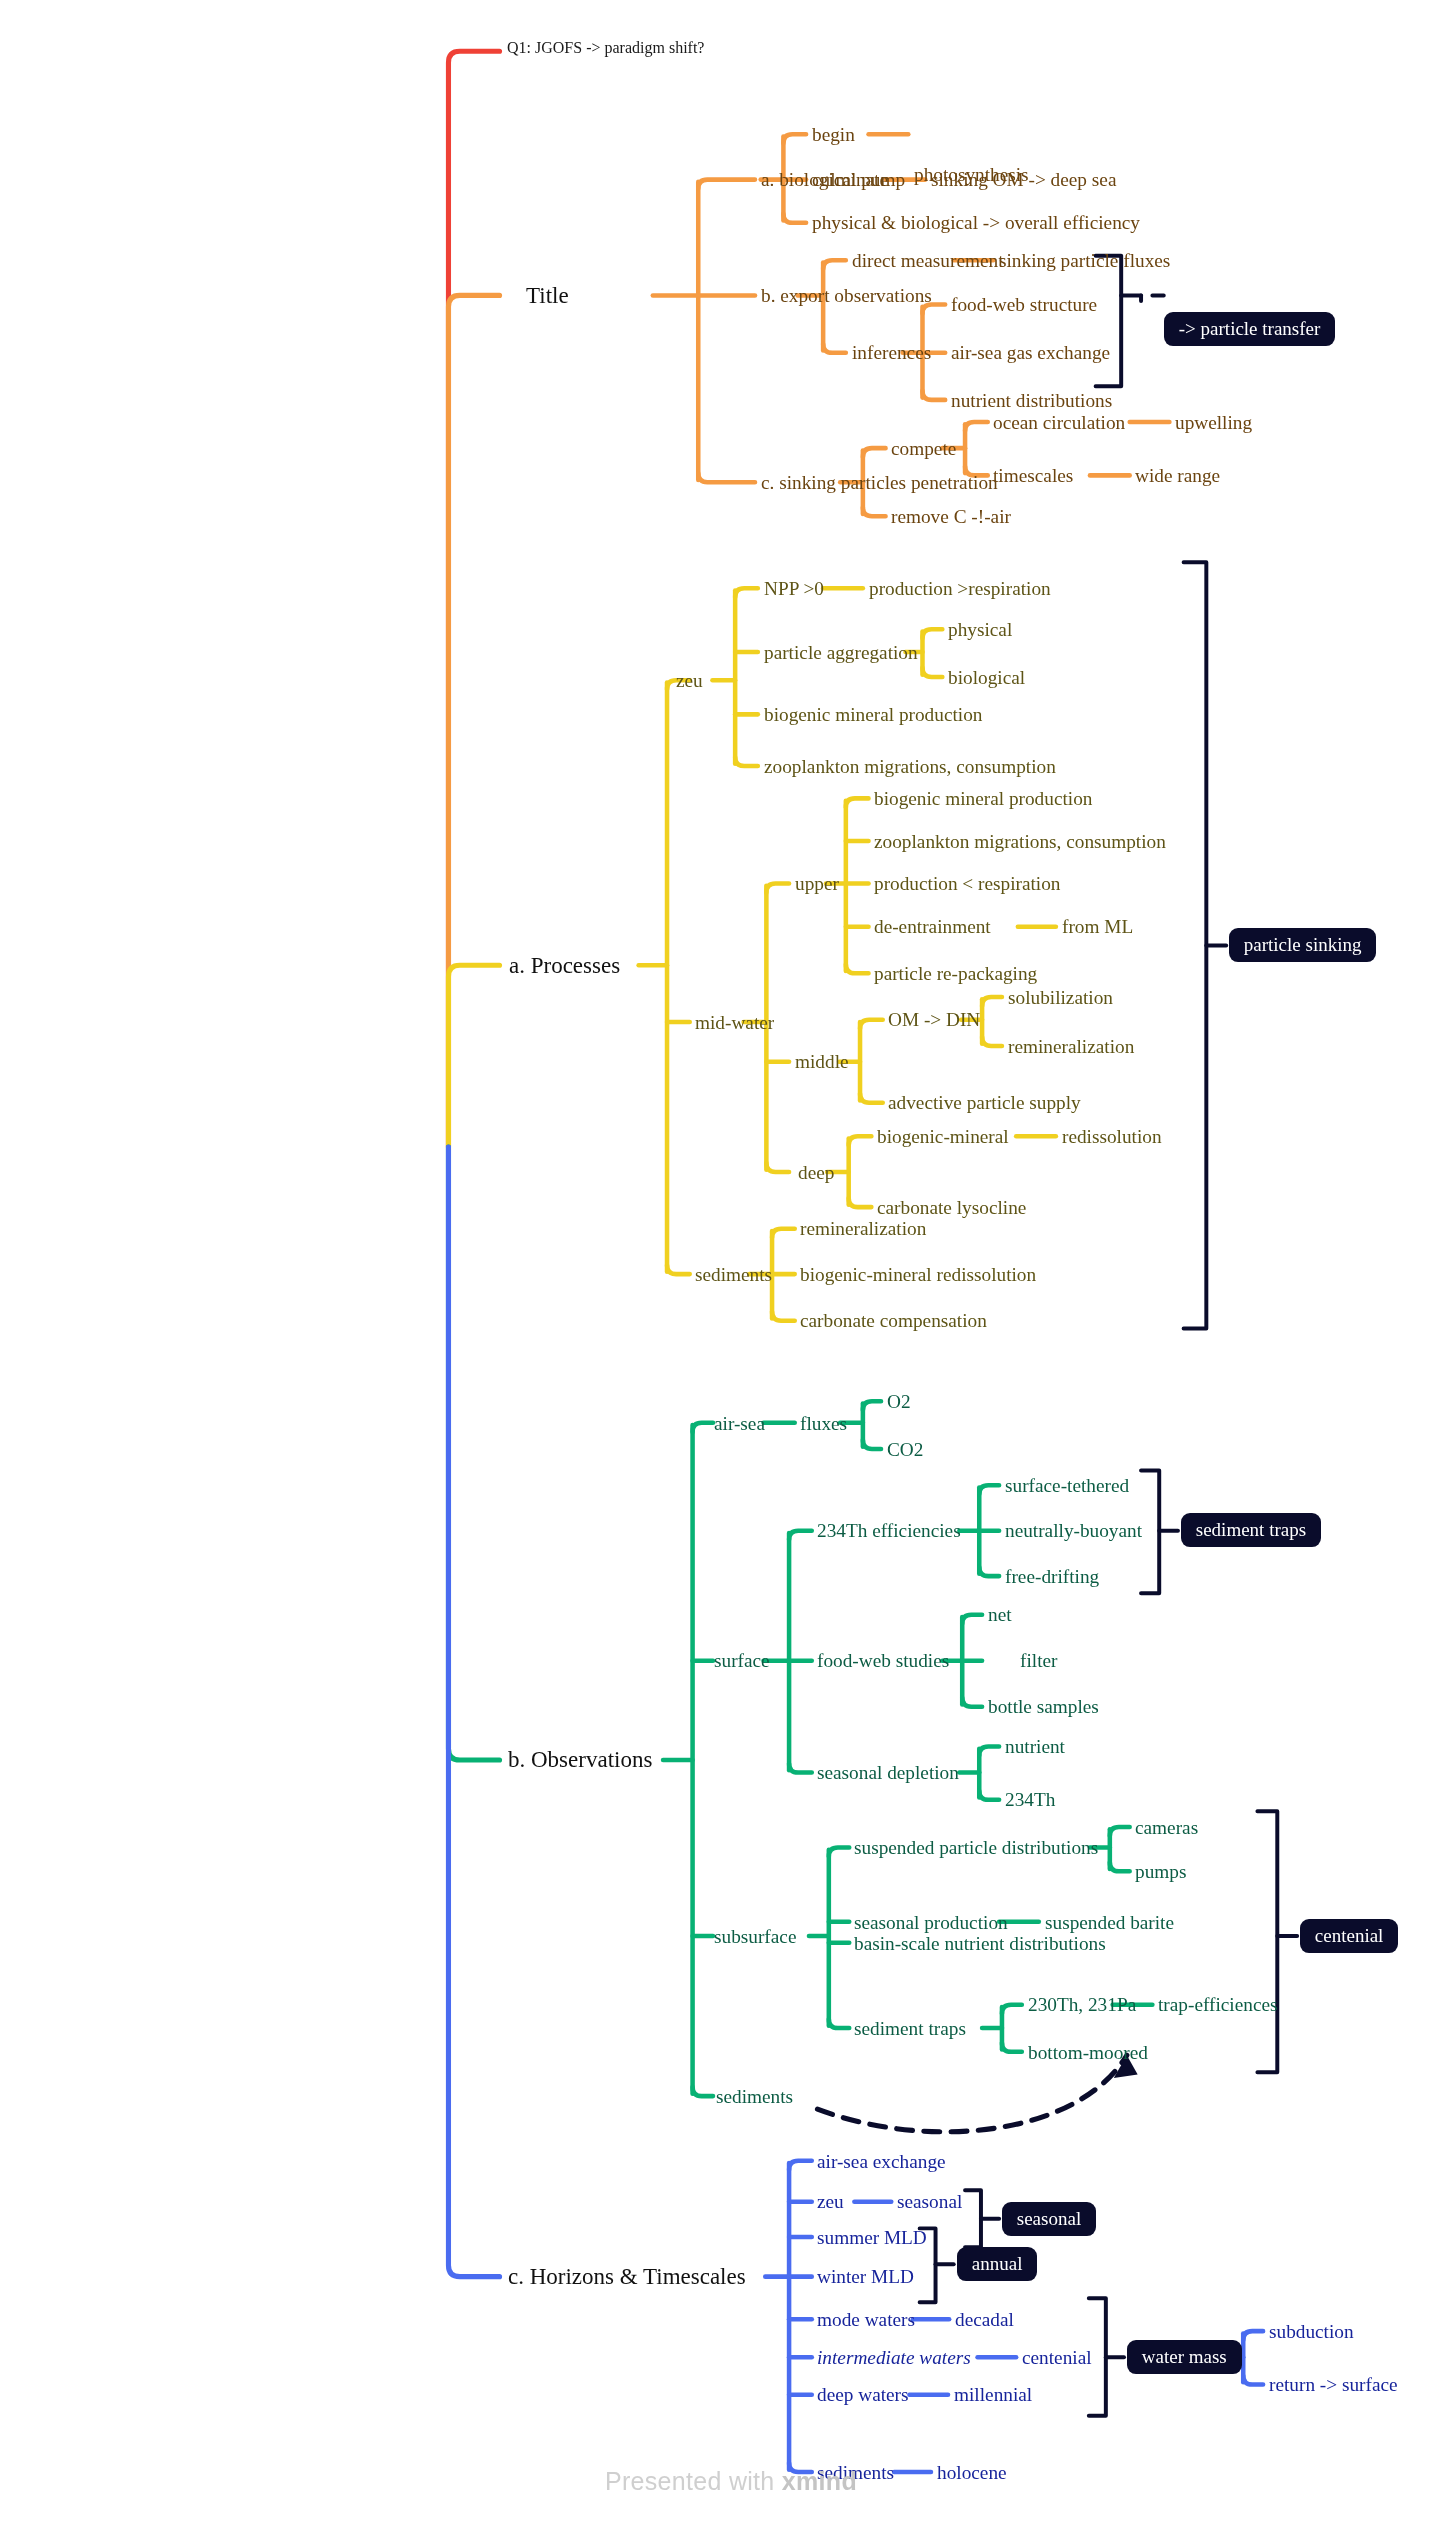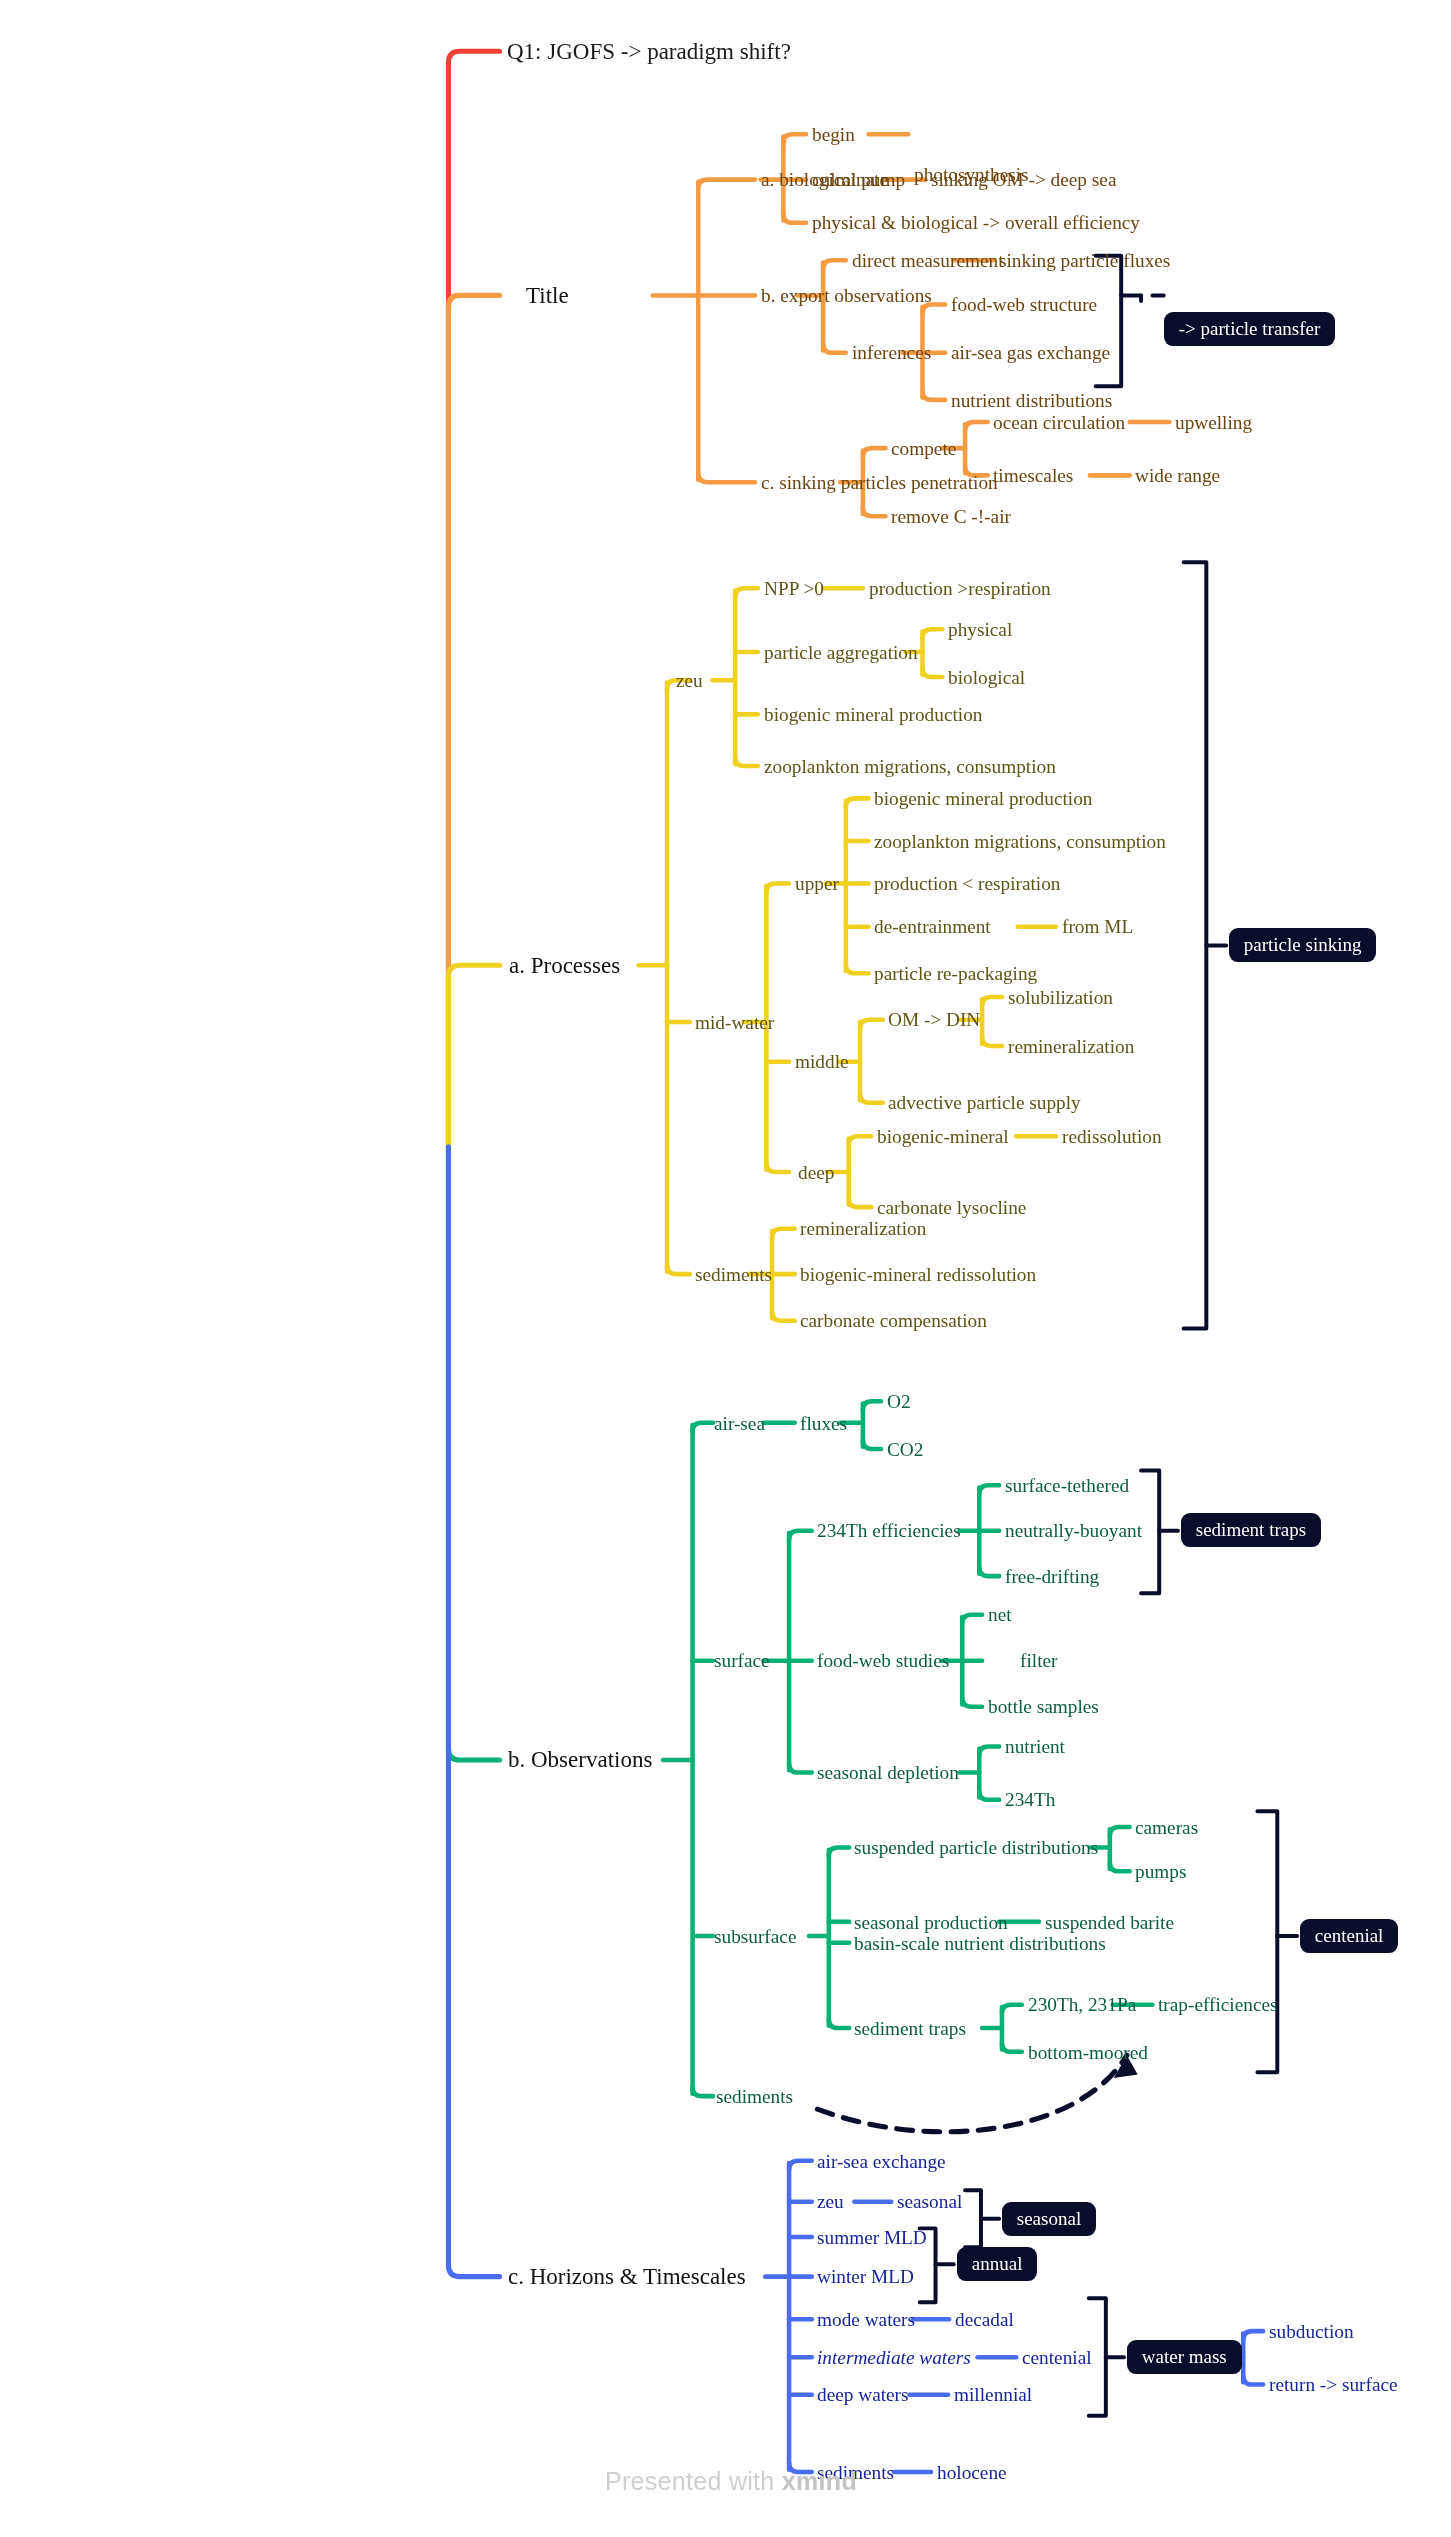--- a/index.html
+++ b/index.html
@@ -1,20 +1,20 @@
 <!DOCTYPE html>
 <html style="font-size:9px"><head>
 <meta charset="utf-8">
 <style>
   html,body{margin:0;padding:0;background:#fff;}
   body{width:1451px;height:2538px;position:relative;overflow:hidden;
        font-family:"Liberation Serif","DejaVu Serif",serif;}
   #stage{position:absolute;left:0;top:0;width:1451px;height:2538px;}
   .node{position:absolute;white-space:nowrap;line-height:1;}
-  .t-red{color:#1a1a1a;font-size:23px;}
+  .t-red{color:#1a1a1a;font-size:16px;}
   .t-or{color:#6b4410;font-size:19.3px;}
   .t-ye{color:#5e5416;font-size:19.3px;}
   .t-gr{color:#0c5c44;font-size:19.3px;}
   .t-bl{color:#17249b;font-size:19.3px;}
   .t-main{color:#111;font-size:23px;}
   .chip{position:absolute;background:#0a0c2b;color:#fff;border-radius:9px;
         padding:7.4px 14.8px;font-size:19px;white-space:nowrap;line-height:1;}
   .titlebox{position:absolute;background:#0a0c2b;color:#fff;border-radius:14.8px;
             text-align:center;font-size:28px;line-height:1.35;
             display:flex;align-items:center;justify-content:center;padding:16px 11.4px;

